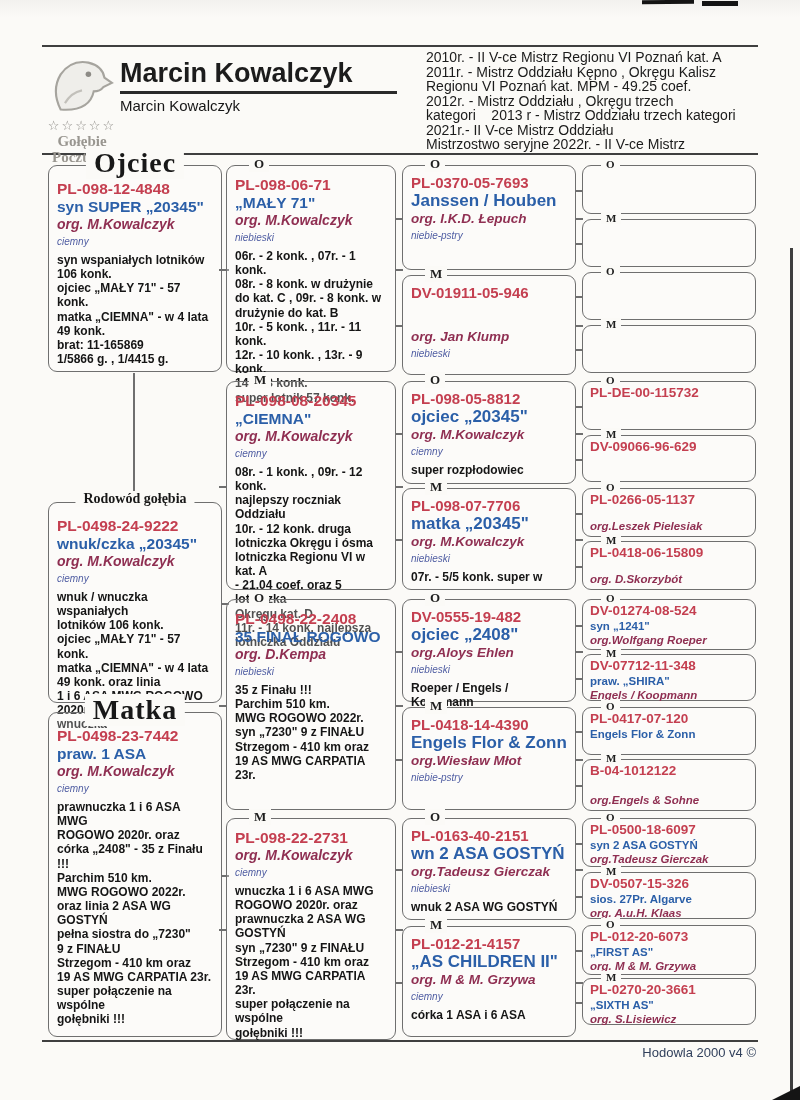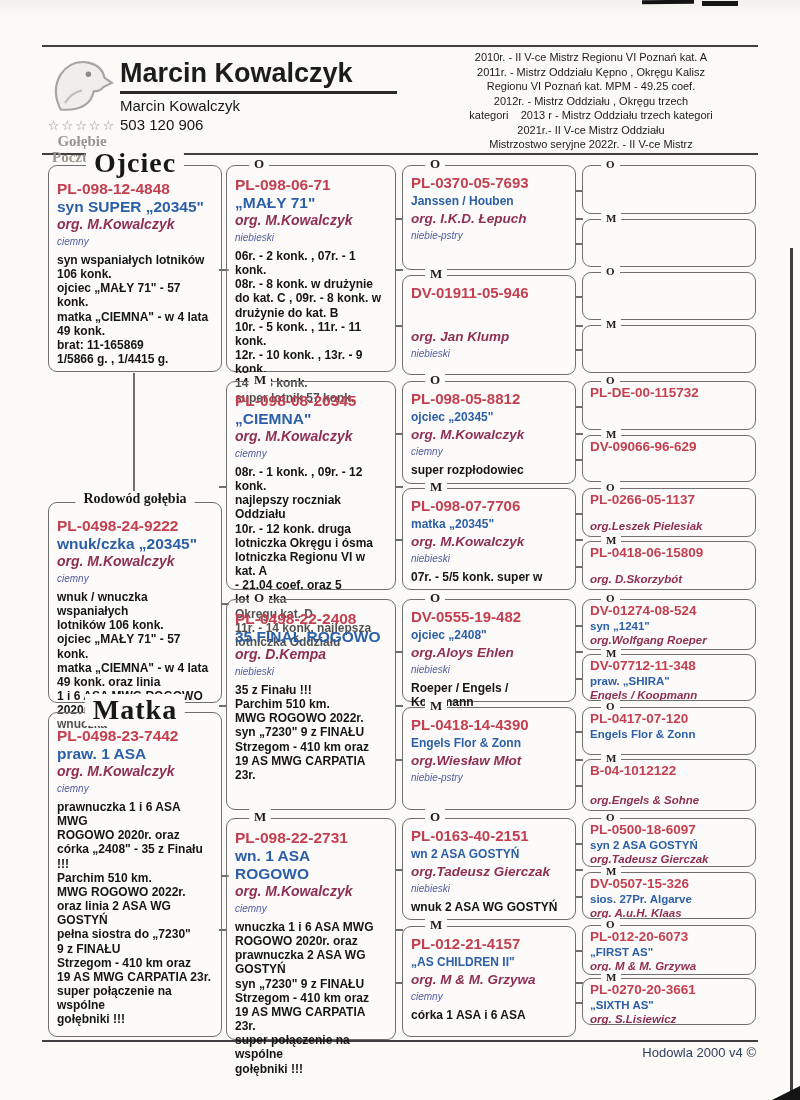--- a/index.html
+++ b/index.html
@@ -7,42 +7,42 @@
         font-family:"Liberation Sans",sans-serif;overflow:hidden;
         background-image:linear-gradient(180deg,#f2f1ee 0,#fbfaf7 18px);}
   .rule{position:absolute;left:42px;width:716px;height:2px;background:#3f3f3f;}
   
   #logo{position:absolute;left:44px;top:56px;width:76px;text-align:center;color:#979590;}
   #logo .stars{font-size:13px;letter-spacing:2px;color:#8f8d88;}
   #logo .lname{font-family:"Liberation Serif",serif;font-weight:bold;font-size:15px;line-height:16px;color:#999690;}
   #breeder-title{position:absolute;left:120px;top:58px;font-size:27px;font-weight:bold;color:#1c1c1c;
         border-bottom:3px solid #2a2a2a;padding:0 44px 2px 0;}
   #breeder-block{position:absolute;left:120px;top:96px;font-size:15px;line-height:19px;color:#161616;}
-  #achievements{position:absolute;right:44px;top:50px;width:330px;text-align:center;
-        font-size:11px;line-height:14.5px;color:#1b1b1b;white-space:pre-wrap;}
+  #achievements{position:absolute;right:44px;top:50px;width:330px;text-align:left;
+        font-size:14px;line-height:14.5px;color:#1b1b1b;white-space:pre-wrap;}
   
   .pbox{position:absolute;box-sizing:border-box;border:1.6px solid #6f6f6f;border-radius:9px;
         padding:10px 8px 4px;background:rgba(255,255,255,0.25);}
   .c1{left:48px;width:174px;padding-top:14px;}
   .c2{left:226px;width:170px;}
   .c3{left:402px;width:174px;padding-top:8px;}
   .c4{left:582px;width:174px;padding:3px 7px 3px;display:flex;flex-direction:column;}
   .gtitle{position:absolute;left:50%;transform:translateX(-50%);background:#fbfaf7;padding:0 8px;
         font-family:"Liberation Serif",serif;font-weight:bold;color:#181818;white-space:nowrap;}
   .t-big{top:-19px;font-size:28px;letter-spacing:1px;text-align:center;}
   .t-small{top:-12px;font-size:14px;}
   .marker{position:absolute;top:-10px;left:22px;background:#fbfaf7;padding:0 5px;
         font-family:"Liberation Serif",serif;font-weight:bold;font-size:13px;color:#1d1d1d;}
   .c4 .marker{font-size:11px;top:-8px;left:18px;}
   .ring{color:var(--ring,#c43f50);font-weight:bold;font-size:15.5px;line-height:18px;}
   .bname{color:var(--name,#2b5fa8);font-weight:bold;font-size:15.5px;line-height:18px;}
   .org{color:var(--org,#8f2f52);font-weight:bold;font-style:italic;font-size:14px;line-height:17px;}
   .plumage{color:var(--plumage,#4f5da2);font-style:italic;font-weight:400;font-size:10px;line-height:17px;margin-bottom:2px;}
   .desc{color:#151515;font-weight:bold;font-size:12px;line-height:1.18;white-space:pre-line;margin-top:3px;}
-  .c3 .ring{font-size:15px}.c3 .bname{font-size:12px}.c3 .org{font-size:13.5px}
+  .c3 .ring{font-size:15px}.c3 .bname{font-size:17px}.c3 .org{font-size:13.5px}
   .c4 .ring{font-size:13.5px;line-height:16px}.c4 .bname{font-size:11.5px;line-height:14px}
   .c4 .org{font-size:11.5px;line-height:14px}
   .org-bottom .org{margin-top:auto;}
   .gap-org .org{margin-top:26px;}
   .stub-l,.stub-r{position:absolute;top:50%;width:7px;height:2px;background:#6f6f6f;}
   .stub-l{left:-8px}.stub-r{right:-8px}
   .vline{position:absolute;left:133px;width:2px;background:#6f6f6f;}
   
   #footer-text{position:absolute;right:44px;top:1045px;font-size:13px;font-weight:normal;color:#31405c;}
   
@@ -63,21 +63,20 @@
       <circle cx="36" cy="17" r="2.6" fill="#8d8b86"></circle>
       <path d="M14 44 Q20 34 30 32" fill="none" stroke="#c2c0ba" stroke-width="2"></path>
     </svg>
     <div class="stars">☆☆☆☆☆</div>
     <div class="lname">Gołębie</div>
     <div class="lname">Pocztowe</div>
   </div>
   <div id="breeder-title">Marcin Kowalczyk</div>
   <div id="breeder-block">
     <div>Marcin Kowalczyk</div>
-    <div>503 120 906</div>
   </div>
   <div id="achievements">2010r. - II V-ce Mistrz Regionu VI Poznań kat. A
 2011r. - Mistrz Oddziału Kępno , Okręgu Kalisz
 Regionu VI Poznań kat. MPM - 49.25 coef.
 2012r. - Mistrz Oddziału , Okręgu trzech
 kategori    2013 r - Mistrz Oddziału trzech kategori
 2021r.- II V-ce Mistrz Oddziału
 Mistrzostwo seryjne 2022r. - II V-ce Mistrz</div>
 
   <div class="pbox c1" style="top:165px;height:207px">
@@ -186,21 +185,20 @@
 MWG ROGOWO 2022r.
 syn „7230"  9 z FINAŁU
 Strzegom - 410 km oraz
 19 AS MWG CARPATIA 23r.</div>
   </div>
   <div class="pbox c2" style="top:818px;height:222px">
     <span class="marker">M</span>
     <span class="stub-l"></span>
     <span class="stub-r"></span>
     <div class="ring">PL-098-22-2731</div>
-    <div class="bname">wn. 1 ASA ROGOWO</div>
     <div class="org">org. M.Kowalczyk</div>
     <div class="plumage">ciemny</div>
     <div class="desc">wnuczka 1 i 6 ASA MWG
 ROGOWO 2020r. oraz
 prawnuczka 2 ASA WG
 GOSTYŃ
 syn „7230"  9 z FINAŁU
 Strzegom - 410 km oraz
 19 AS MWG CARPATIA 23r.
 super połączenie na wspólne

